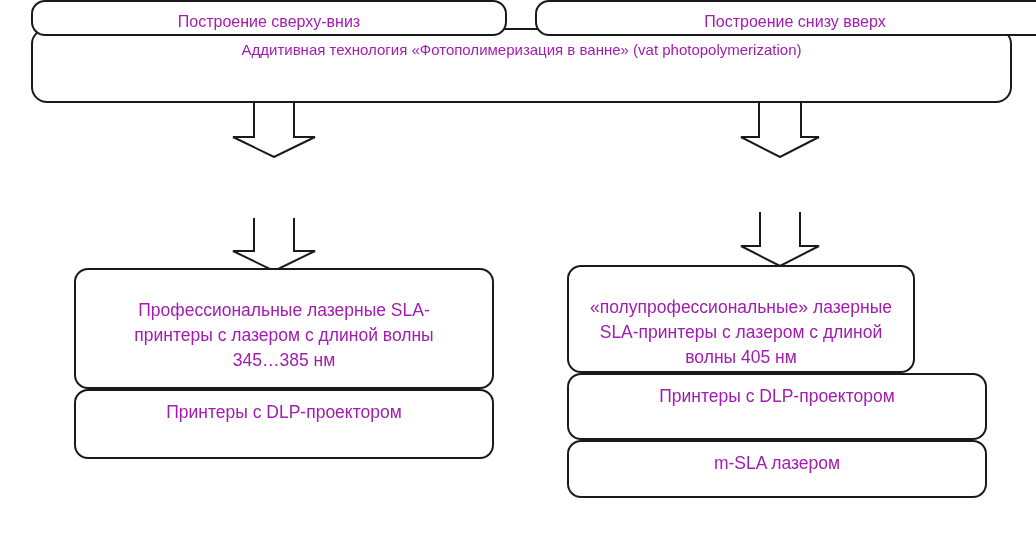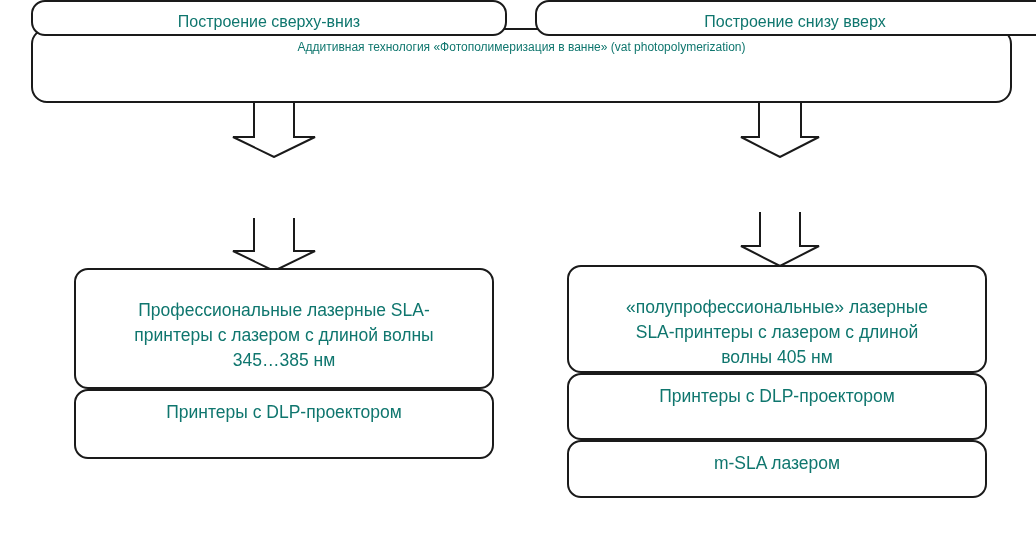--- a/index.html
+++ b/index.html
@@ -14,21 +14,21 @@
     background: #ffffff;
     font-family: "Liberation Sans", sans-serif;
     overflow: hidden;
   }
   .node {
     position: absolute;
     box-sizing: border-box;
     border: 2px solid #1a1a1a;
     border-radius: 14px;
     background: #ffffff;
-    color: #0f766e;
+    color: #a21caf;
     text-align: center;
     display: flex;
     justify-content: center;
     line-height: 1.42;
     white-space: pre-line;
     z-index: 2;
   }
   .node > span {
     display: block;
     width: 100%;
@@ -40,32 +40,32 @@
   }
   .node.text-mid {
     align-items: flex-start;
     padding-top: 28px;
   }
   .root-node {
     left: 31px;
     top: 28px;
     width: 981px;
     height: 75px;
-    font-size: 12px;
+    font-size: 15px;
     border-radius: 16px;
   }
   .branch-left  { left: 31px;  width: 476px; }
   .branch-right { left: 535px; width: 520px; }
 
   .leaf {
     font-size: 17.5px;
   }
   .leaf-l1 { left: 74px;  top: 268px; width: 420px; height: 121px; }
   .leaf-l2 { left: 74px;  top: 389px; width: 420px; height: 70px;  }
-  .leaf-r1 { left: 567px; top: 265px; width: 420px; height: 108px; }
+  .leaf-r1 { left: 567px; top: 265px; width: 348px; height: 108px; }
   .leaf-r2 { left: 567px; top: 373px; width: 420px; height: 67px;  }
   .leaf-r3 { left: 567px; top: 440px; width: 420px; height: 58px;  }
 
   .arrow {
     position: absolute;
     z-index: 1;
   }
   .arrow svg { display: block; }
 </style>
 </head>

